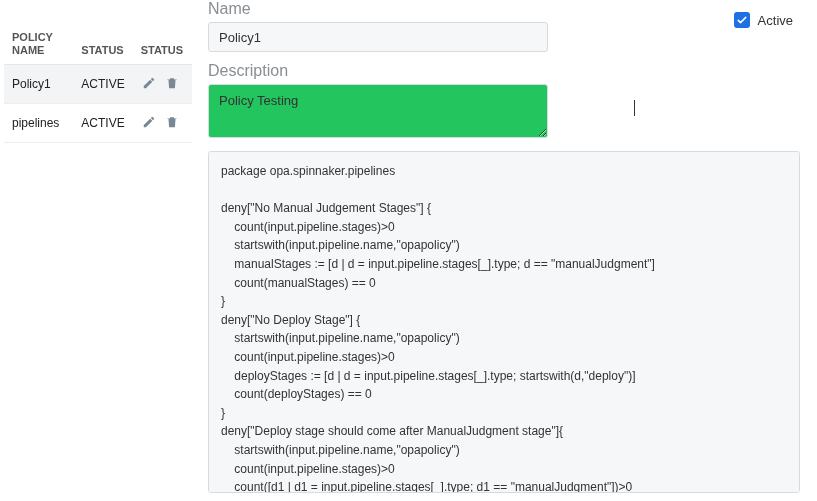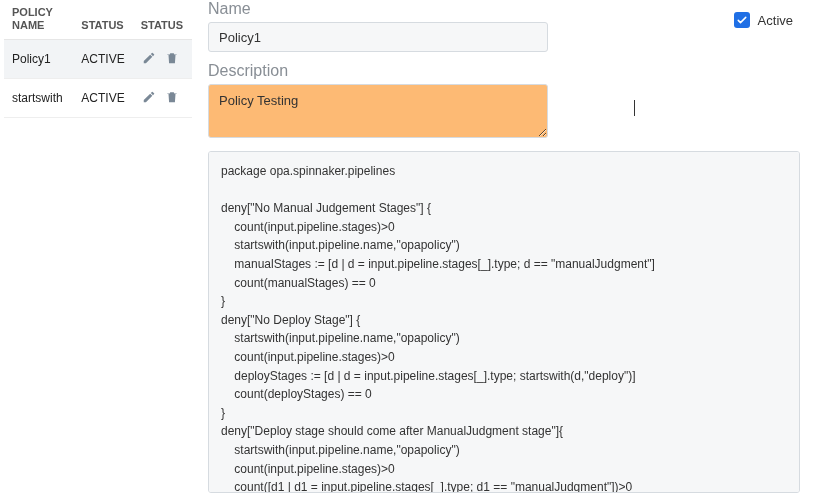--- a/index.html
+++ b/index.html
@@ -12,20 +12,21 @@
     width: 817px;
     height: 501px;
     overflow: hidden;
     display: flex;
   }
 
   
   .left-panel {
     width: 198px;
     padding: 0 6px 16px 4px;
+    margin-top: 25px;
   }
   table.policies {
     width: 100%;
     border-collapse: collapse;
   }
   table.policies th {
     text-align: left;
     font-size: 11px;
     font-weight: 700;
     color: #555;
@@ -75,21 +76,21 @@
     background: #f6f7f8;
     border-radius: 3px;
     padding: 0 10px;
     font-size: 13px;
     color: #333;
   }
   .desc-area {
     width: 340px;
     height: 54px;
     border: 1px solid #d6dbe0;
-    background: #fdba74;
+    background: #22c55e;
     border-radius: 3px;
     padding: 8px 10px;
     font-size: 13px;
     color: #333;
     resize: both;
     font-family: inherit;
   }
   .field-row { margin-bottom: 10px; }
 
   .active-box {
@@ -162,21 +163,21 @@
       <span class="icon-btn">
         <svg viewBox="0 0 24 24">
                 <path fill="currentColor" d="M6 7h12l-1 14H7L6 7zm3-3h6l1 2H8l1-2zM4 6h16v1H4z"></path>
               </svg>
       </span>
     </td>
   </tr>
 
 
   <tr>
-    <td>startswith</td>
+    <td>pipelines</td>
     <td>ACTIVE</td>
     <td class="action-cell">
       <span class="icon-btn">
         <svg viewBox="0 0 24 24">
                 <path fill="currentColor" d="M3 17.25V21h3.75l11-11.03-3.75-3.75L3 17.25zM20.71 7.04a1 1 0 0 0 0-1.41l-2.34-2.34a1 1 0 0 0-1.41 0l-1.83 1.83 3.75 3.75 1.83-1.83z"></path>
               </svg>
       </span>
       <span class="icon-btn">
         <svg viewBox="0 0 24 24">
                 <path fill="currentColor" d="M6 7h12l-1 14H7L6 7zm3-3h6l1 2H8l1-2zM4 6h16v1H4z"></path>

